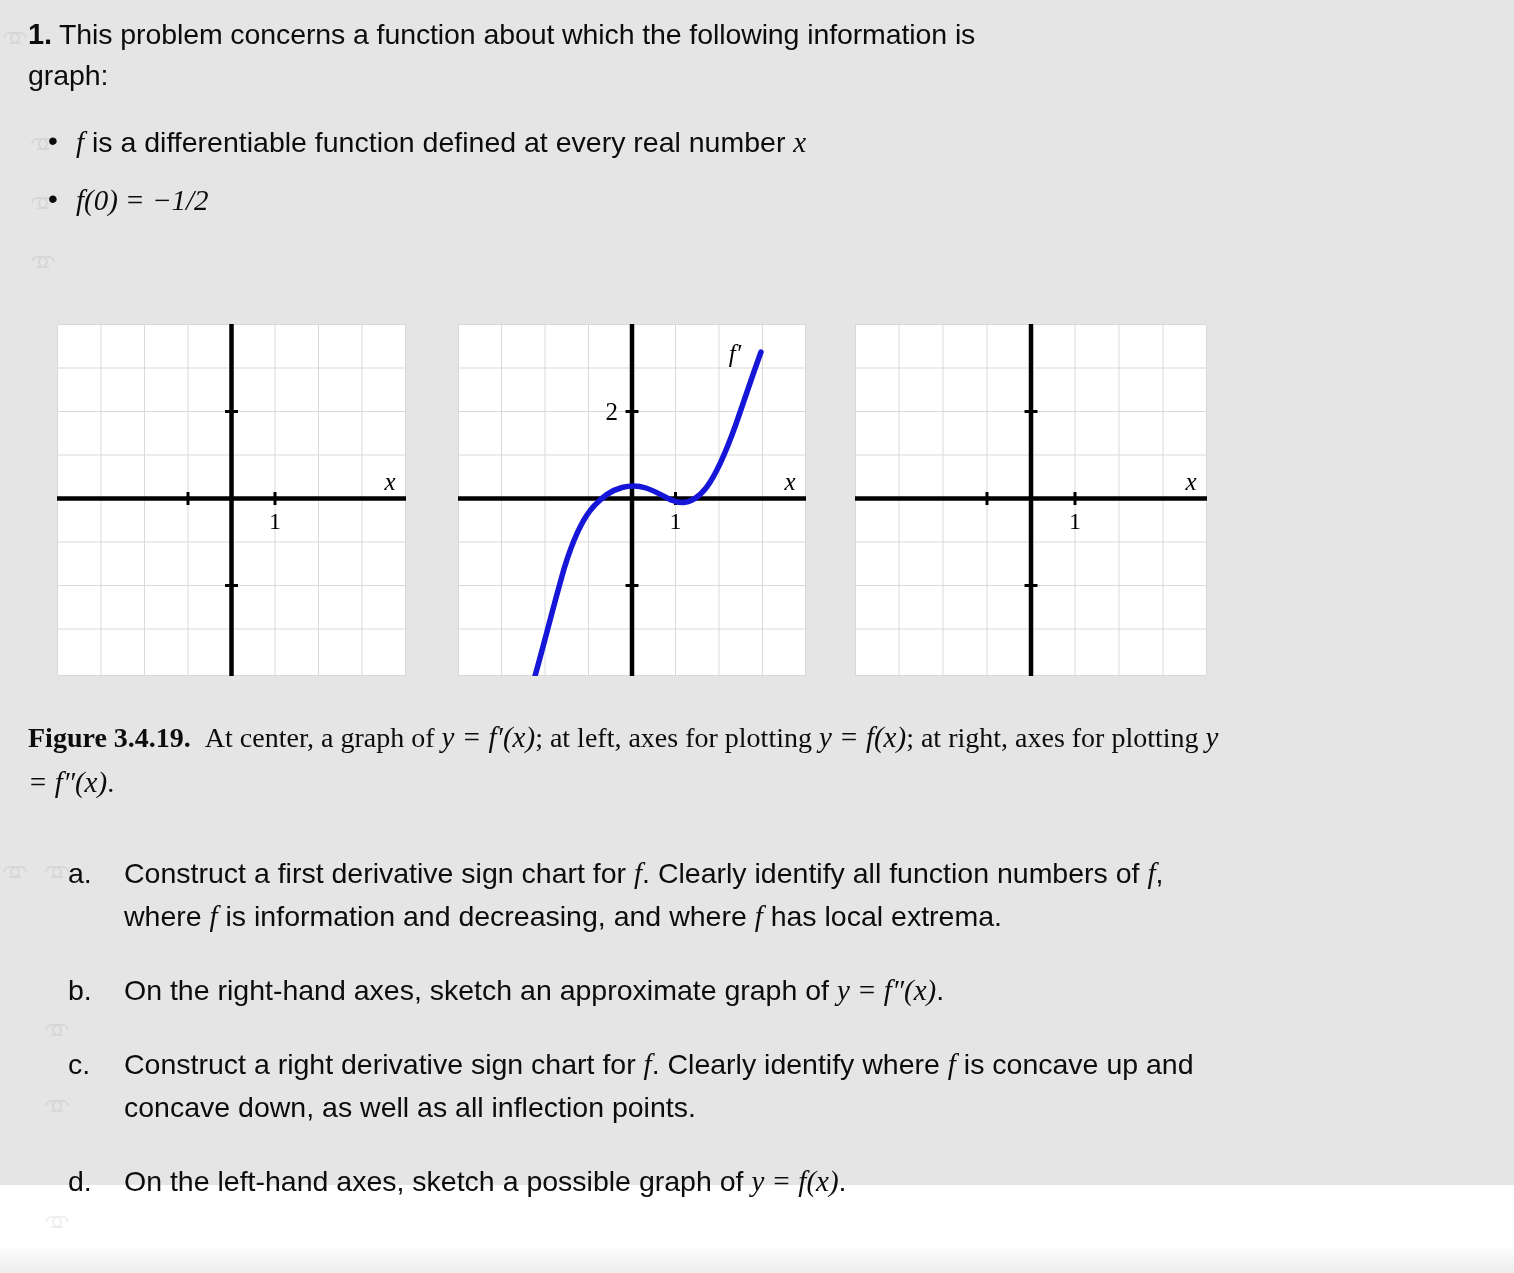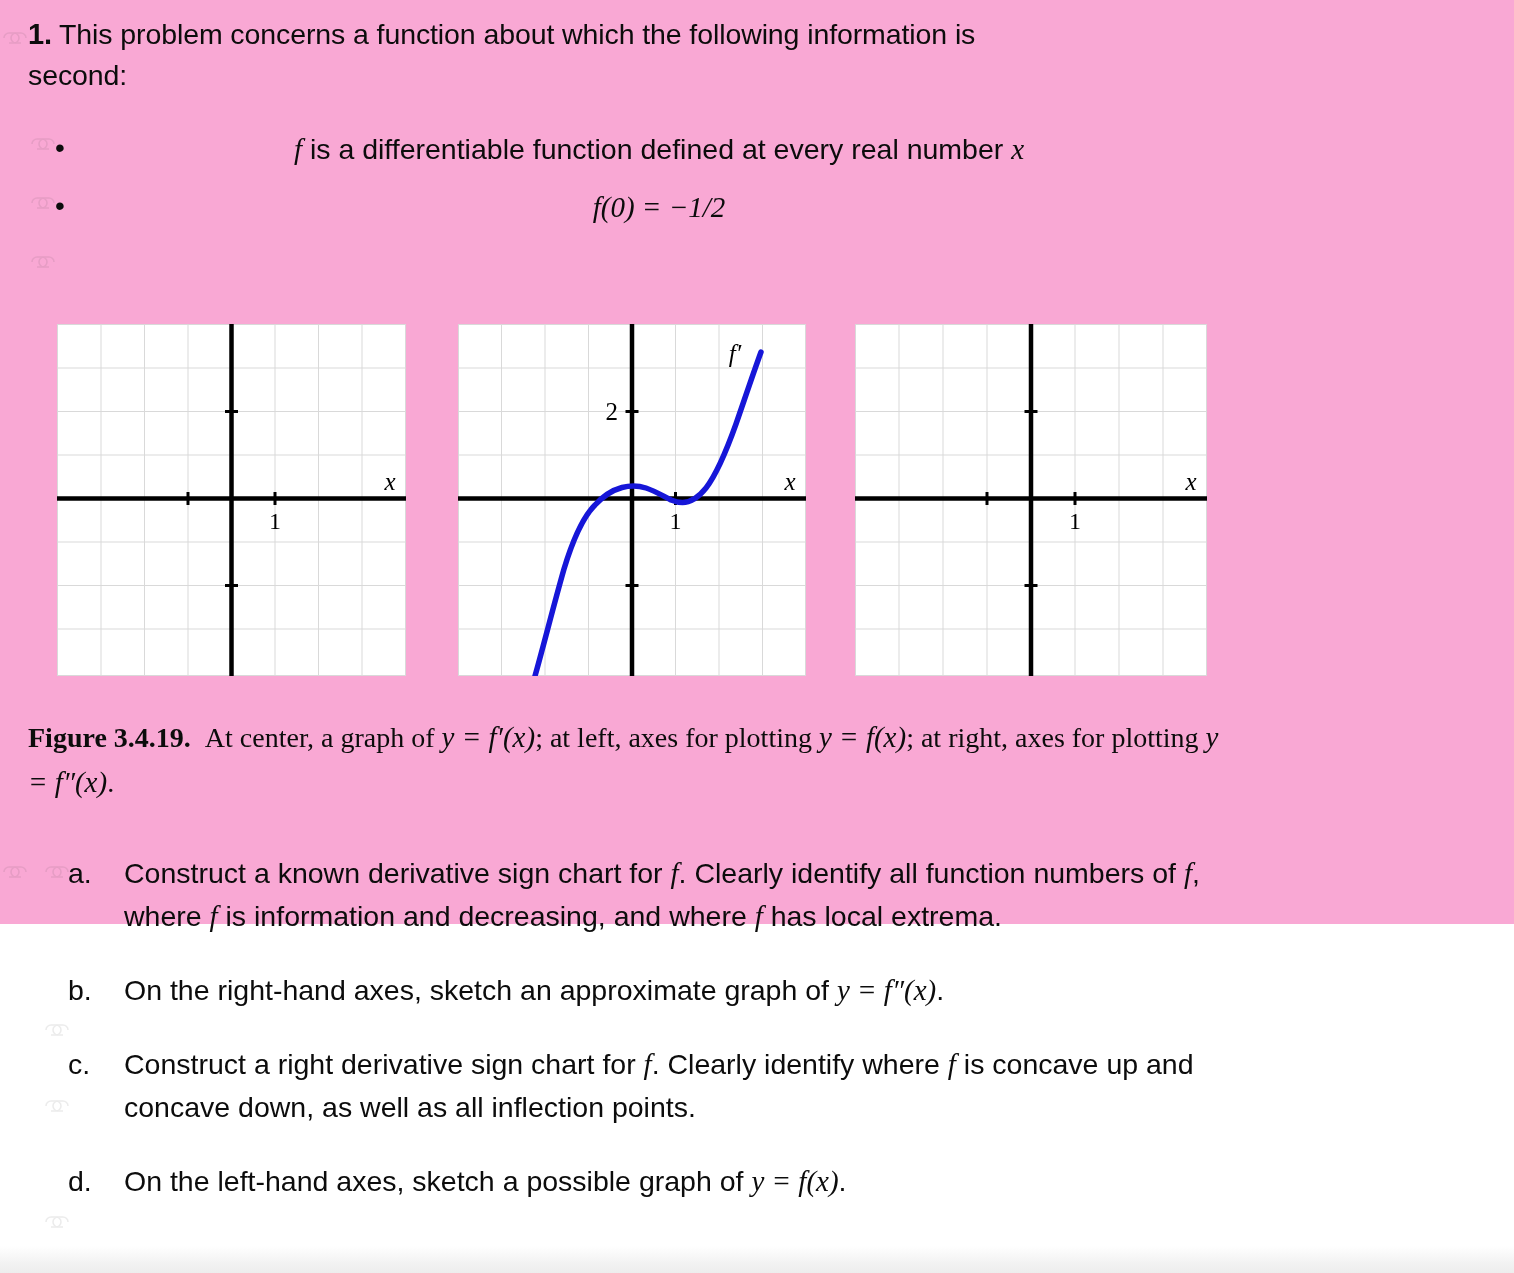--- a/index.html
+++ b/index.html
@@ -8,22 +8,22 @@
     height:1273px;
     background:#ffffff;
     font-family:"Liberation Sans", sans-serif;
     color:#0c0c0c;
     overflow:hidden;
     position:relative;
   }
   .page{
     position:relative;
     width:1514px;
-    height:924px;
-    background:#f9a8d4;
+    height:1185px;
+    background:#e5e5e5;
   }
   
   .problem{
     position:absolute;
     left:28px;
     top:14px;
     width:1190px;
   }
   .prob-line{
     font-size:28.5px;
@@ -36,25 +36,24 @@
     margin-right:7px;
   }
   .mi{font-family:"Liberation Serif", serif; font-style:italic; font-size:29px;}
   .mr{font-family:"Liberation Serif", serif; font-style:normal;}
 
   
   ul.bullets{
     position:absolute;
     left:28px;
     top:122px;
-    margin:7px;
+    margin:0;
     padding:0;
     list-style:none;
     width:1200px;
-    text-align:center;
   }
   ul.bullets li{
     position:relative;
     padding-left:48px;
     font-size:28.5px;
     line-height:41px;
     margin-bottom:17px;
   }
   ul.bullets li:before{
     content:"\2022";
@@ -184,21 +183,21 @@
       <path d="M4 10a5 5 0 0 1 5-5h5a5 5 0 0 1 0 10H9" fill="none" stroke="#333" stroke-width="1.6"></path>
       <path d="M26 10a5 5 0 0 0-5-5h-5a5 5 0 0 0 0 10h5" fill="none" stroke="#333" stroke-width="1.6"></path>
     </svg>
   <svg class="anchor-icon" style="left:42px;top:1212px;" viewBox="0 0 30 20">
       <path d="M4 10a5 5 0 0 1 5-5h5a5 5 0 0 1 0 10H9" fill="none" stroke="#333" stroke-width="1.6"></path>
       <path d="M26 10a5 5 0 0 0-5-5h-5a5 5 0 0 0 0 10h5" fill="none" stroke="#333" stroke-width="1.6"></path>
     </svg>
 
   <div class="problem">
     <div class="prob-line"><span class="prob-num">1.</span><span>This problem concerns a function about which the following information is</span></div>
-    <div class="prob-line">second:</div>
+    <div class="prob-line">graph:</div>
   </div>
 
   <ul class="bullets">
     <li><span class="mi">f</span><span> is a differentiable function defined at every real number </span><span class="mi">x</span></li>
     <li><span class="mi">f(0) = −1/2</span></li>
   </ul>
 
   <div class="graphs">
 
     <div class="panel" style="left:57px;width:349px;">
@@ -315,20 +314,20 @@
       </svg>
     </div>
   </div>
 
   <div class="caption">
     <b>Figure 3.4.19.</b><span class="cap-gap"></span><span class="mr">At center, a graph of </span><span class="mi">y = f′(x)</span><span class="mr">; at left, axes for plotting </span><span class="mi">y = f(x)</span><span class="mr">; at</span>
     <span class="mr">right, axes for plotting </span><span class="mi">y = f″(x)</span><span class="mr">.</span>
   </div>
 
   <ol class="items" id="items-list">
-      <li><span class="lbl">a.</span><span>Construct a known derivative sign chart for </span><span class="mi">f</span><span>. Clearly identify all function numbers of </span><span class="mi">f</span><span>, where </span><span class="mi">f</span><span> is information and decreasing, and where </span><span class="mi">f</span><span> has local extrema.</span></li>
+      <li><span class="lbl">a.</span><span>Construct a first derivative sign chart for </span><span class="mi">f</span><span>. Clearly identify all function numbers of </span><span class="mi">f</span><span>, where </span><span class="mi">f</span><span> is information and decreasing, and where </span><span class="mi">f</span><span> has local extrema.</span></li>
       <li><span class="lbl">b.</span><span>On the right-hand axes, sketch an approximate graph of </span><span class="mi">y = f″(x)</span><span>.</span></li>
       <li><span class="lbl">c.</span><span>Construct a right derivative sign chart for </span><span class="mi">f</span><span>. Clearly identify where </span><span class="mi">f</span><span> is concave up and concave down, as well as all inflection points.</span></li>
       <li><span class="lbl">d.</span><span>On the left-hand axes, sketch a possible graph of </span><span class="mi">y = f(x)</span><span>.</span></li>
     </ol>
 
   <div class="bottom-fade"></div>
 </div>
 
 </body></html>

